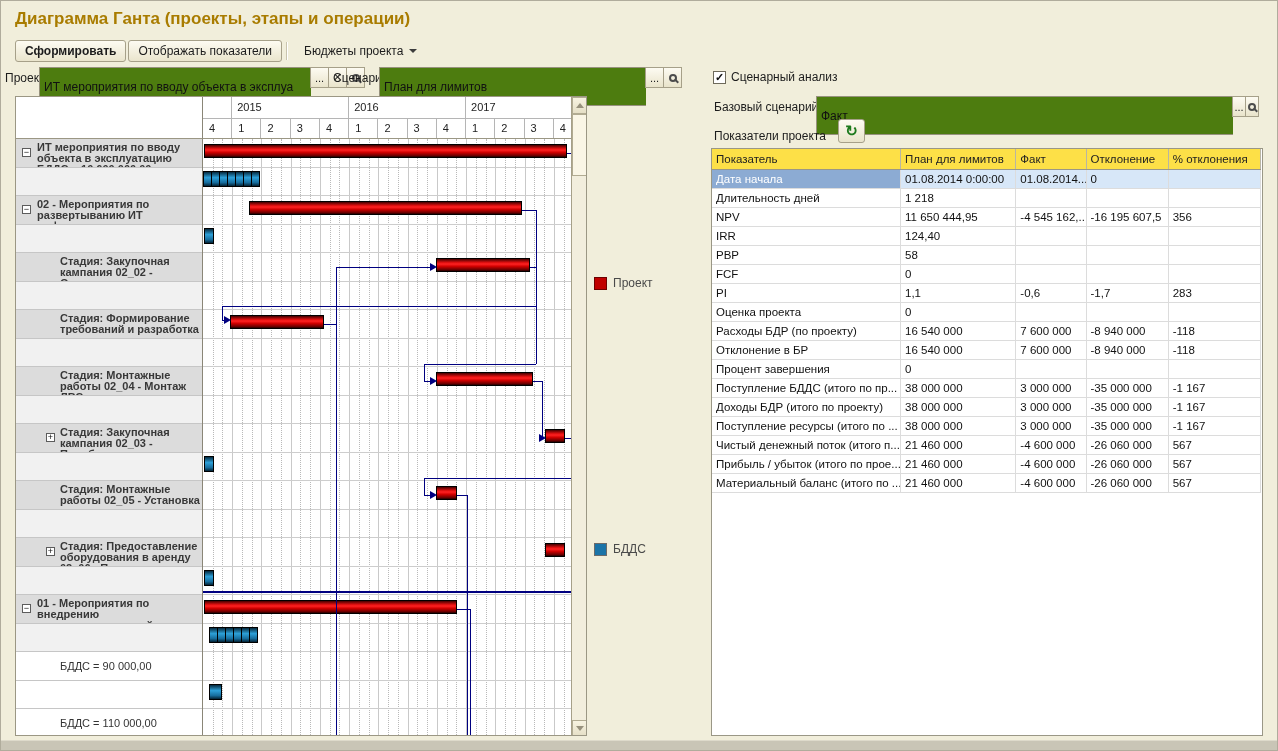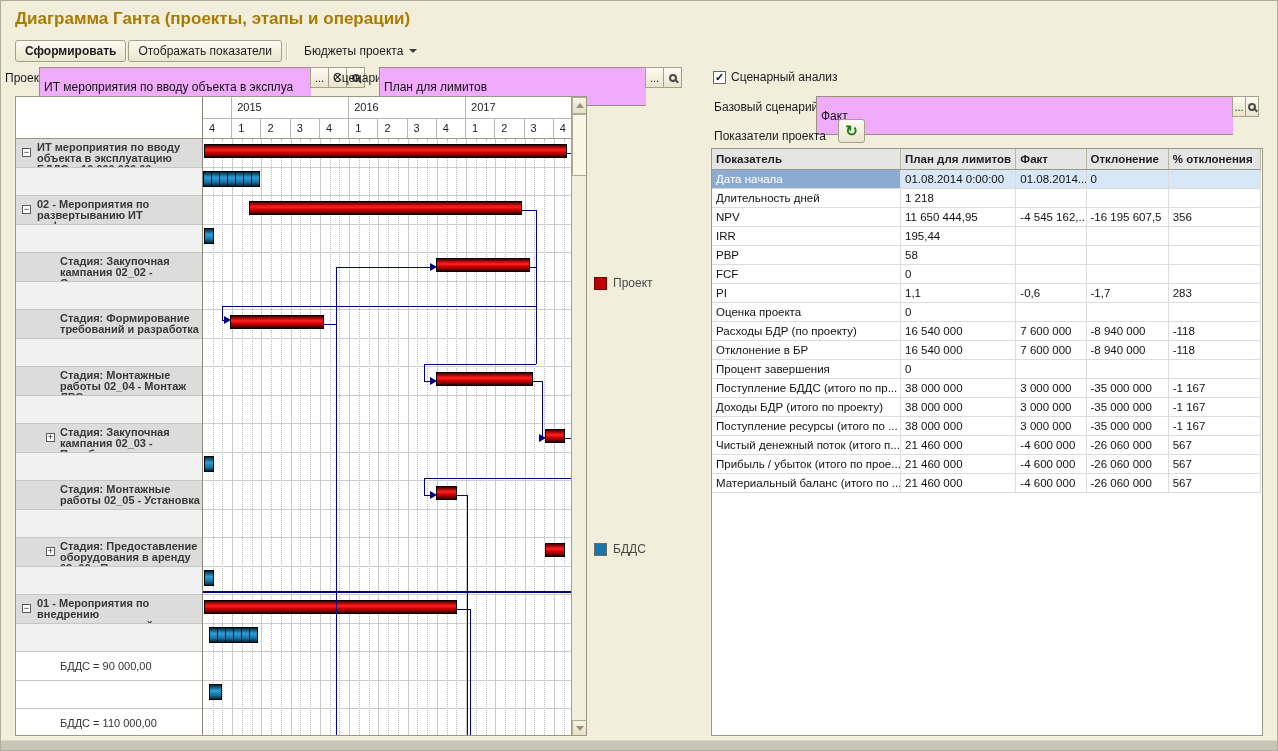--- a/index.html
+++ b/index.html
@@ -16,21 +16,21 @@
   .btn.bold { font-weight:bold; }
   .tb-sep { width:2px; height:18px; border-left:1px solid #c9c4ae; border-right:1px solid #fff; margin:0 6px 0 4px; }
   .btn.flat { background:transparent; border:1px solid transparent; }
   .caret { width:0; height:0; border-left:4px solid transparent; border-right:4px solid transparent;
            border-top:4px solid #3c3c3c; margin-left:6px; }
 
   
   .flabel { position:absolute; font-size:12px; color:#1c1c1c; top:70px; }
   .field { position:absolute; top:66px; display:flex; height:21px; }
   .field input { height:39px; border:1px solid #97927e; border-right:none; font-size:12px;
-                 padding:12px 4px; font-family:"Liberation Sans",sans-serif; color:#111; background:#f0abfc; }
+                 padding:12px 4px; font-family:"Liberation Sans",sans-serif; color:#111; background:#4d7c0f; }
   .fbtn { width:19px; height:21px; background:linear-gradient(#fdfbf2,#e9e4cb); border:1px solid #a6a089;
           margin-left:-1px; font-size:11px; display:flex; align-items:center; justify-content:center; color:#222; }
   .fbtn.small { width:14px; }
   .mag { position:relative; width:8px; height:8px; border:2px solid #4c4c4c; border-radius:50%; display:inline-block; }
   .mag::after { content:''; position:absolute; width:5px; height:2px; background:#4c4c4c;
                 right:-4px; bottom:-2px; transform:rotate(45deg); }
   .checkbox-group { position:absolute; display:flex; align-items:center; gap:5px; font-size:12px; color:#1c1c1c; }
   .cb { width:13px; height:13px; background:#fff; border:1px solid #6e6a5a; display:flex;
         align-items:center; justify-content:center; font-size:11px; font-weight:bold; color:#111; }
 
@@ -98,22 +98,22 @@
   .swatch { width:13px; height:13px; display:inline-block; }
 
   
   .rp-label { position:absolute; font-size:12px; color:#1c1c1c; }
   .refresh-btn { position:absolute; left:837px; top:118px; width:27px; height:24px;
                  background:linear-gradient(#fdfbf2,#e9e4cb); border:1px solid #a6a089; border-radius:3px;
                  display:flex; align-items:center; justify-content:center; font-size:15px; font-weight:bold; color:#1d7a1d; }
   .tbl-wrap { position:absolute; left:710px; top:147px; width:552px; height:588px; background:#fff;
               border:1px solid #9a9786; overflow:hidden; }
   table.ind { border-collapse:collapse; table-layout:fixed; width:549px; font-size:11.5px; }
-  table.ind th { height:20px; background:#e5e5e5; border-right:1px solid #b9b5a3; border-bottom:1px solid #9a9786;
-                 font-weight:bold; text-align:left; padding:0 4px; color:#222; overflow:hidden; white-space:nowrap; }
+  table.ind th { height:20px; background:#fde047; border-right:1px solid #b9b5a3; border-bottom:1px solid #9a9786;
+                 font-weight:normal; text-align:left; padding:0 4px; color:#222; overflow:hidden; white-space:nowrap; }
   table.ind td { height:19px; border-right:1px solid #dcdcdc; border-bottom:1px solid #dcdcdc;
                  padding:0 4px; color:#111; overflow:hidden; white-space:nowrap; }
   tr.sel td { background:#d7e7f8; }
   tr.sel td:first-child { background:#8cabd3; color:#fff; }
 
   .bottom-strip { position:absolute; left:0; bottom:0; width:100%; height:10px; background:#c9c5b6;
                   border-top:1px solid #dedacb; }
 </style>
 </head>
 <body>
@@ -441,21 +441,21 @@
           </tr>
           <tr>
             <td>NPV</td>
             <td>11 650 444,95</td>
             <td>-4 545 162,...</td>
             <td>-16 195 607,5</td>
             <td>356</td>
           </tr>
           <tr>
             <td>IRR</td>
-            <td>195,44</td>
+            <td>124,40</td>
             <td></td>
             <td></td>
             <td></td>
           </tr>
           <tr>
             <td>PBP</td>
             <td>58</td>
             <td></td>
             <td></td>
             <td></td>

